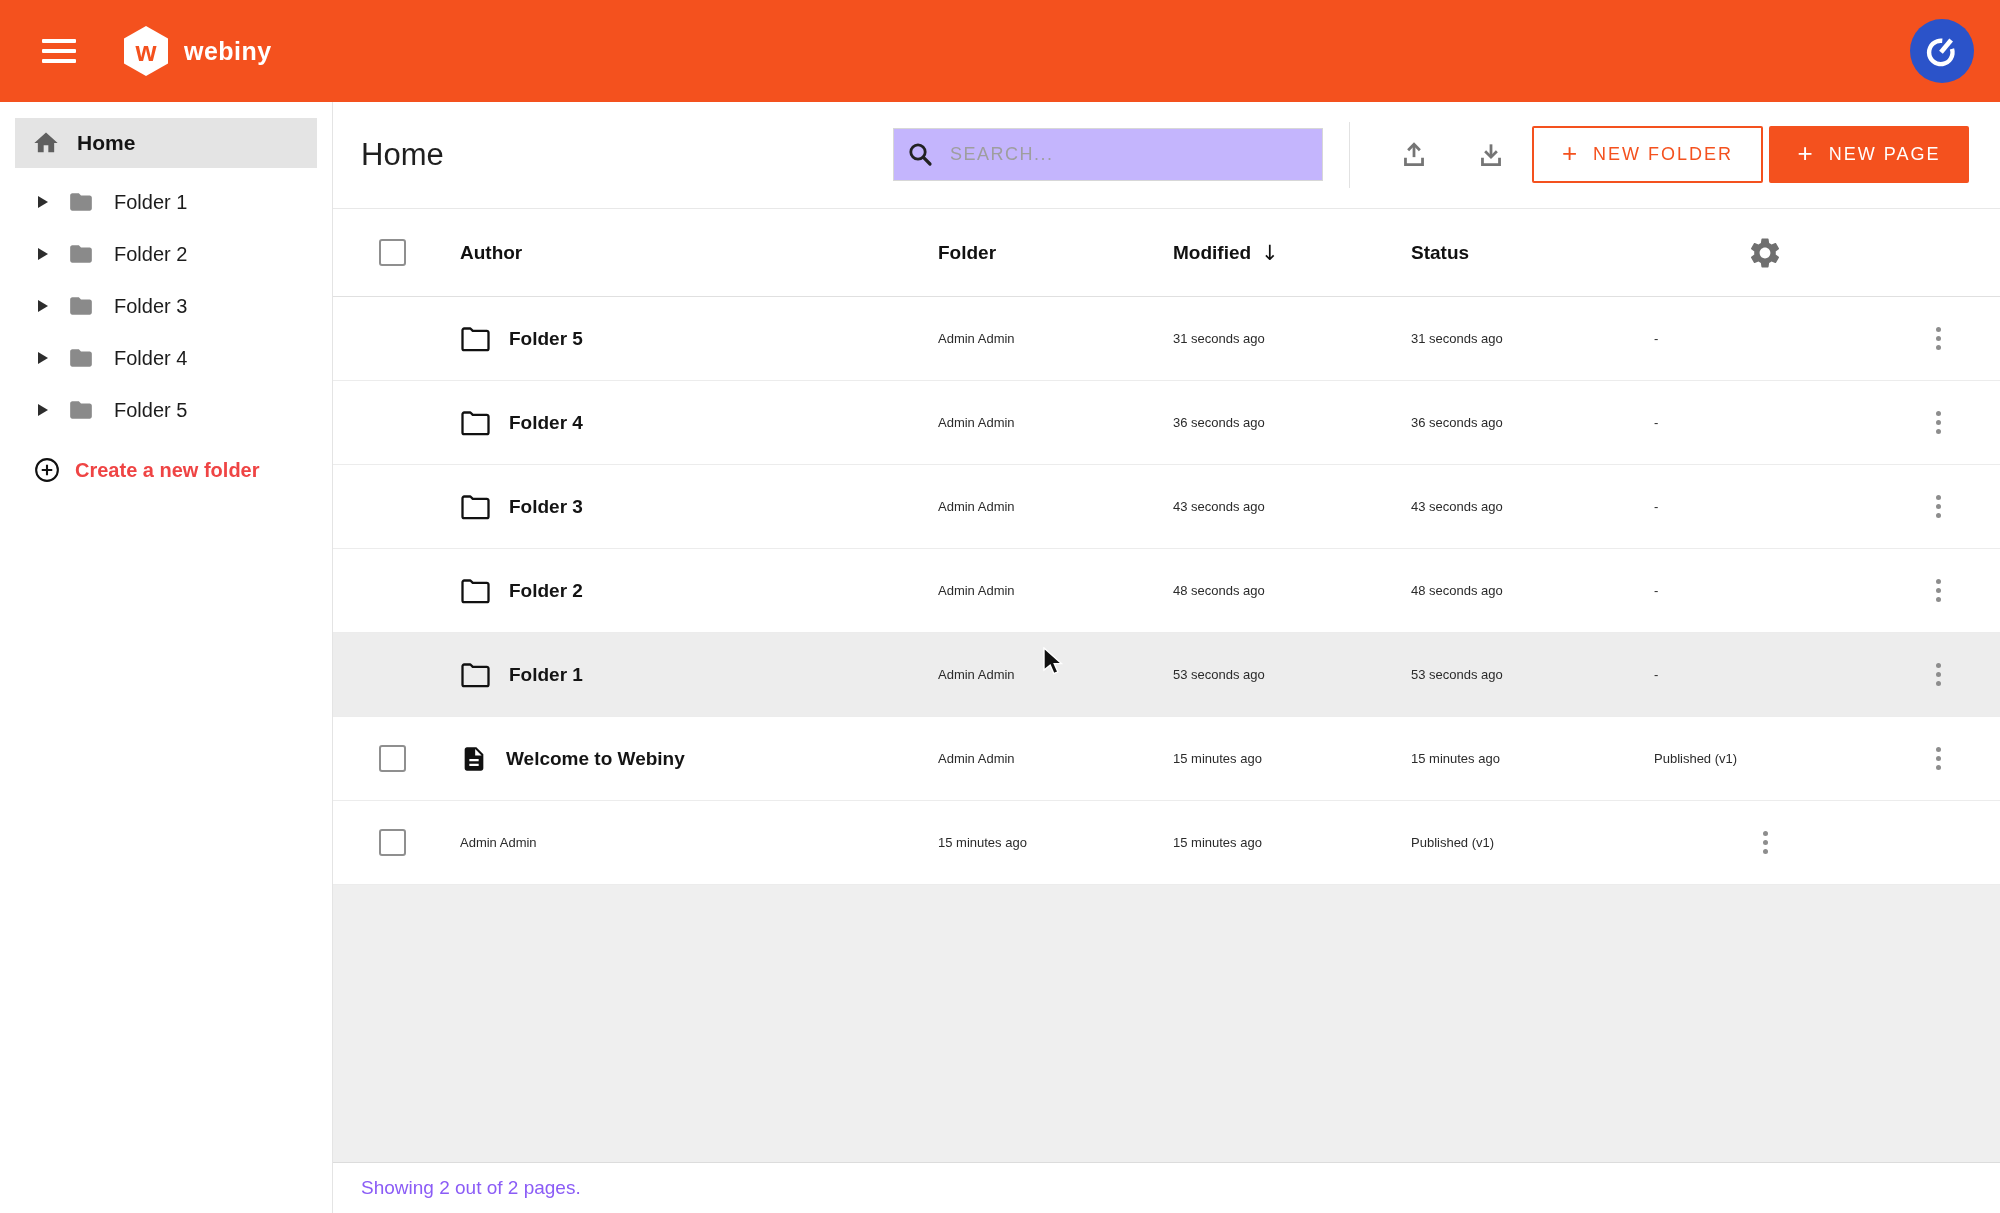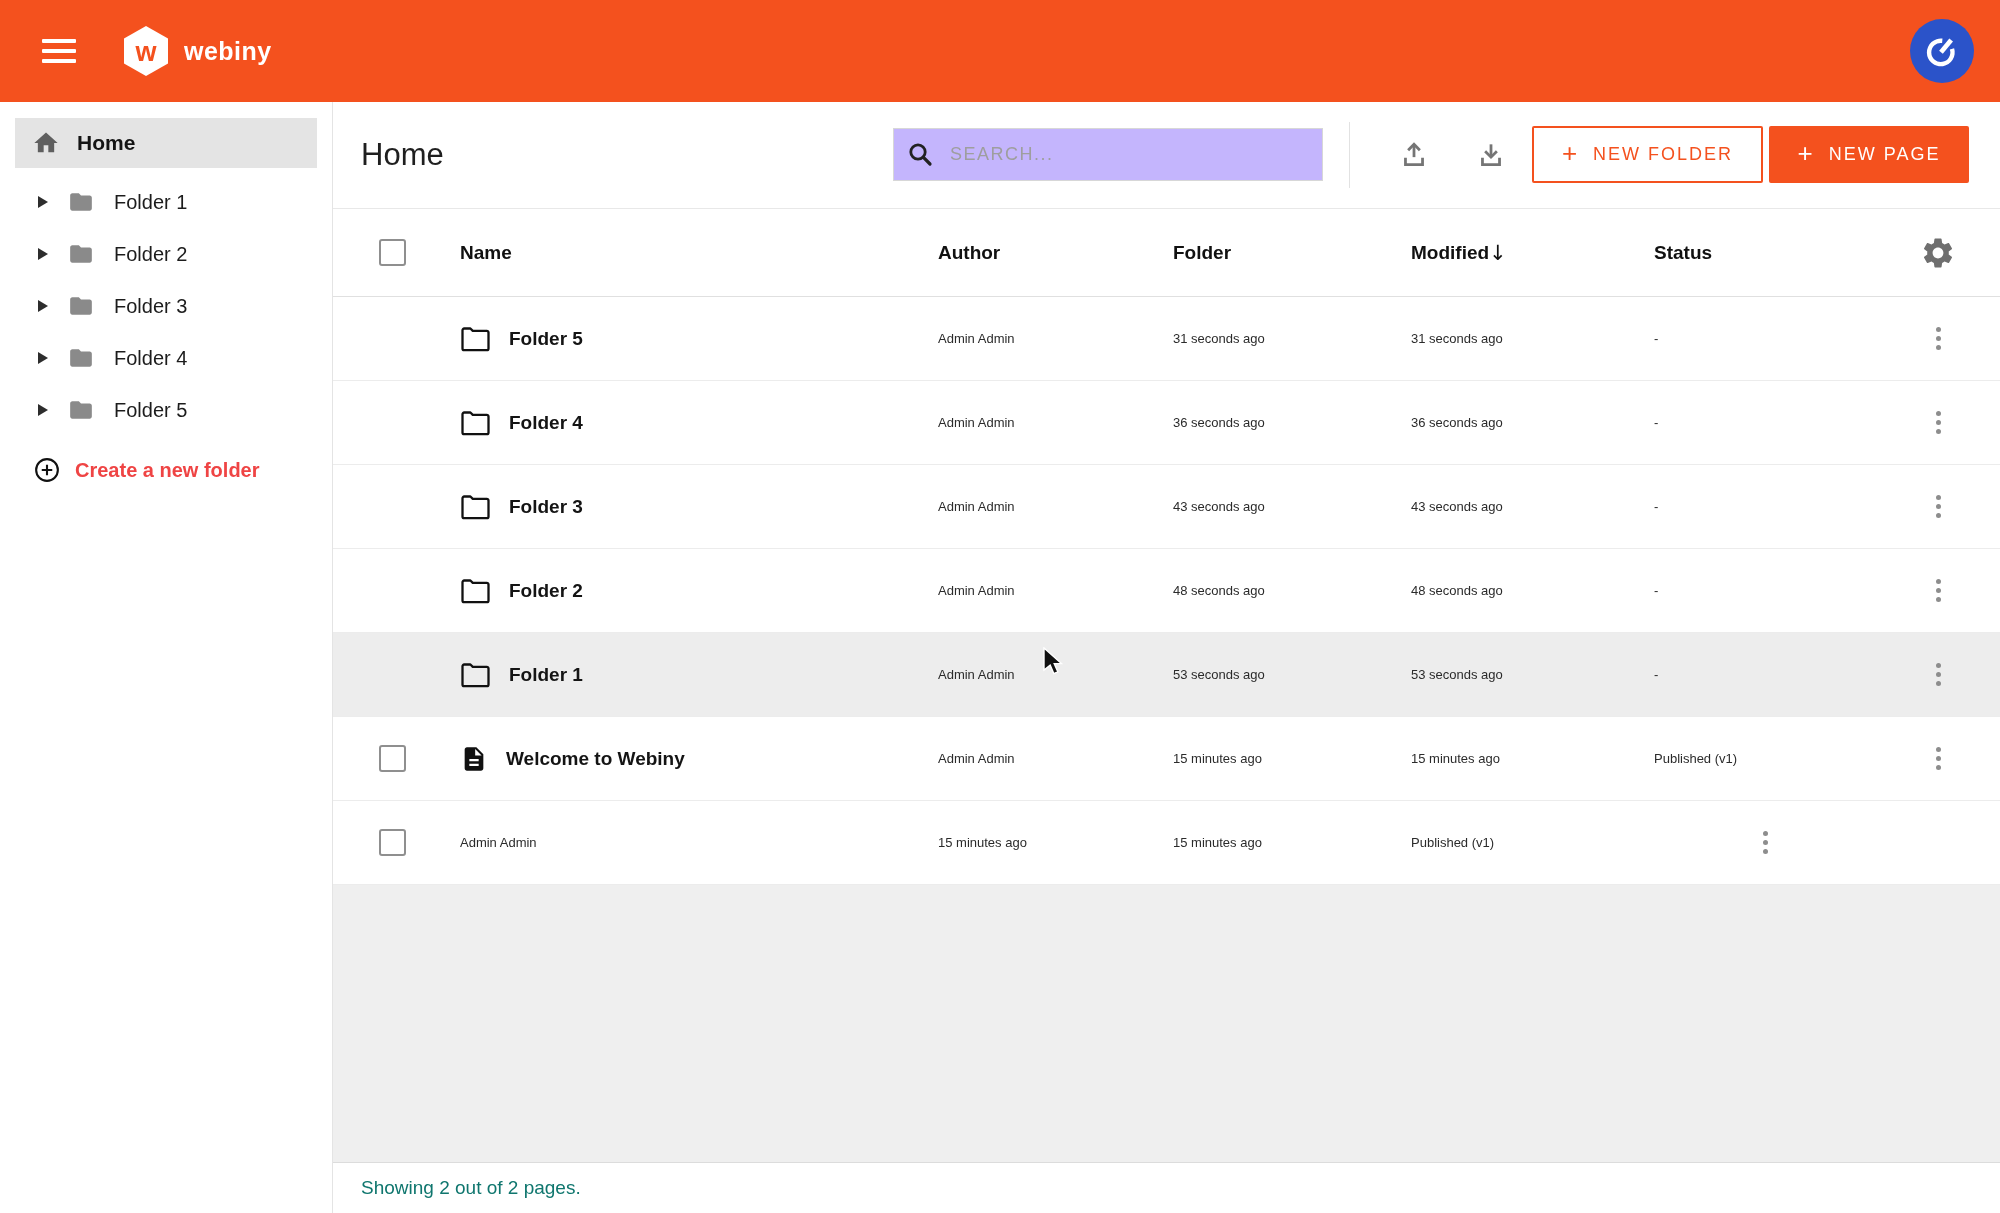--- a/index.html
+++ b/index.html
@@ -55,40 +55,40 @@
     font-weight:500; display:flex; align-items:center; justify-content:center; cursor:pointer;
     font-family:"Liberation Sans", sans-serif; }
   .btn .plus { font-size:26px; font-weight:400; margin-right:14px; position:relative; top:-1px; }
   .btn-outline { left:1199px; width:231px; background:#fff; border:2px solid #f4511e; color:#f4511e; }
   .btn-fill { left:1436px; width:200px; background:#f4511e; border:2px solid #f4511e; color:#fff; }
 
   
   .grid { display:grid; grid-template-columns:127px 478px 235px 238px 243px 1fr 124px; align-items:center; }
   .thead { height:88px; flex:0 0 auto; border-bottom:1px solid #e0e0e0; background:#fff; }
   .thead .hlabel { font-size:19px; font-weight:700; color:#111; }
-  .hcell-mod { display:flex; align-items:center; }
+  .hcell-mod { display:flex; align-items:center; gap:10px; }
   .sort-arrow { font-size:21px; font-weight:400; color:#111;
     font-family:"DejaVu Sans", sans-serif; }
   .ck-wrap { padding-left:46px; }
   .checkbox { width:27px; height:27px; border:2px solid #8f8f8f; border-radius:3px; background:#fff; cursor:pointer; }
   .gear-wrap { display:flex; justify-content:center; }
 
   .trow { height:84px; border-bottom:1px solid #ececec; background:#fff; cursor:pointer; }
   .trow.hovered { background:#ededed; }
   .name-cell { display:flex; align-items:center; gap:18px; }
   .row-name { font-size:19px; font-weight:700; color:#141414; }
   .cell { font-size:13px; color:#2b2b2b; }
   .kebab { display:flex; flex-direction:column; align-items:center; gap:4px; margin:0 auto;
     background:none; border:none; cursor:pointer; padding:8px; }
   .kebab i { width:5px; height:5px; border-radius:50%; background:#8d8d8d; }
 
   .fill-area { flex:1 1 auto; background:#efefef; }
   .footer { height:51px; flex:0 0 auto; background:#fff; border-top:1px solid #dcdcdc;
     display:flex; align-items:center; padding-left:28px; }
-  .footer span { font-size:19px; color:#0f766e; }
+  .footer span { font-size:19px; color:#8b5cf6; }
 
   .cursor { position:absolute; left:1043px; top:647px; z-index:50; pointer-events:none; }
   svg { display:block; }
 </style>
 </head>
 <body>
 
 <div class="app">
 
   <header class="topbar">
@@ -210,21 +210,20 @@
         <button class="btn btn-fill">
           <span class="plus">+</span>
           <span>NEW PAGE</span>
         </button>
       </div>
 
       <div class="thead grid">
         <div class="ck-wrap">
           <div class="checkbox"></div>
         </div>
-        <div class="hlabel">Name</div>
         <div class="hlabel">Author</div>
         <div class="hlabel">Folder</div>
         <div class="hcell-mod">
           <span class="hlabel">Modified</span>
           <span class="sort-arrow">↓</span>
         </div>
         <div class="hlabel">Status</div>
         <div class="gear-wrap">
           <button class="icon-btn" style="position:static;">
             <svg width="36" height="36" viewBox="0 0 24 24">

